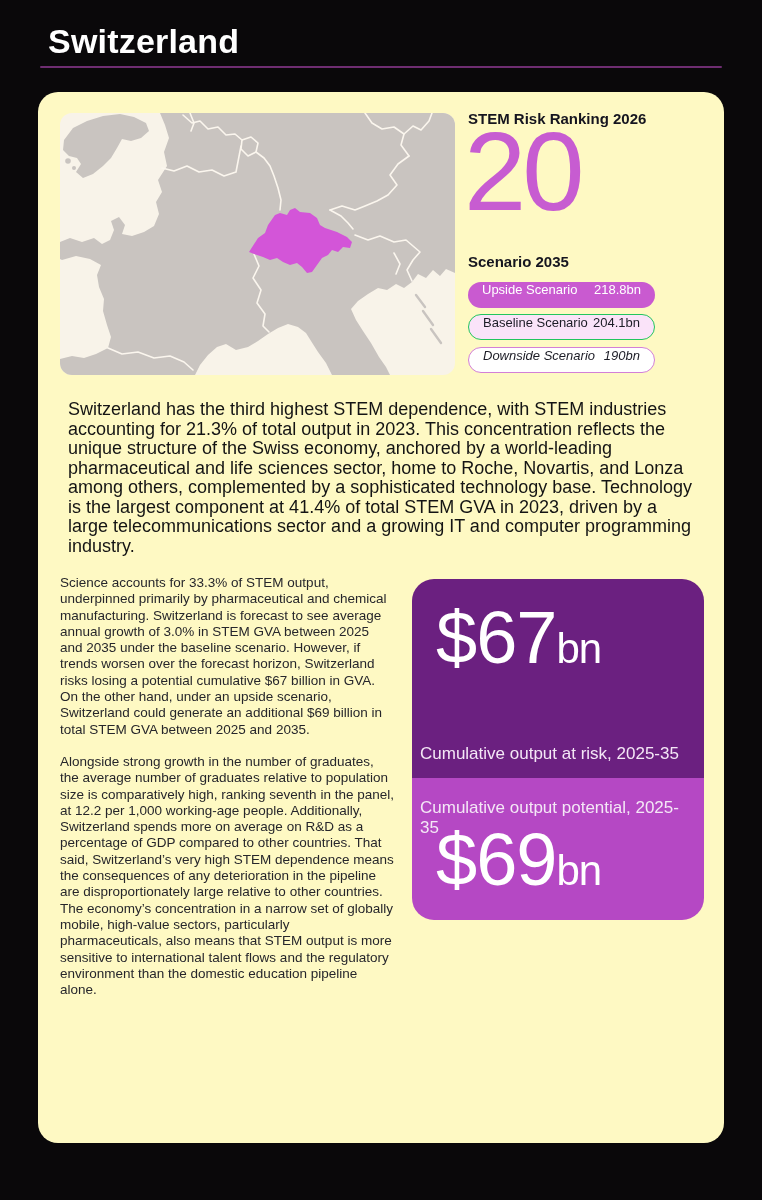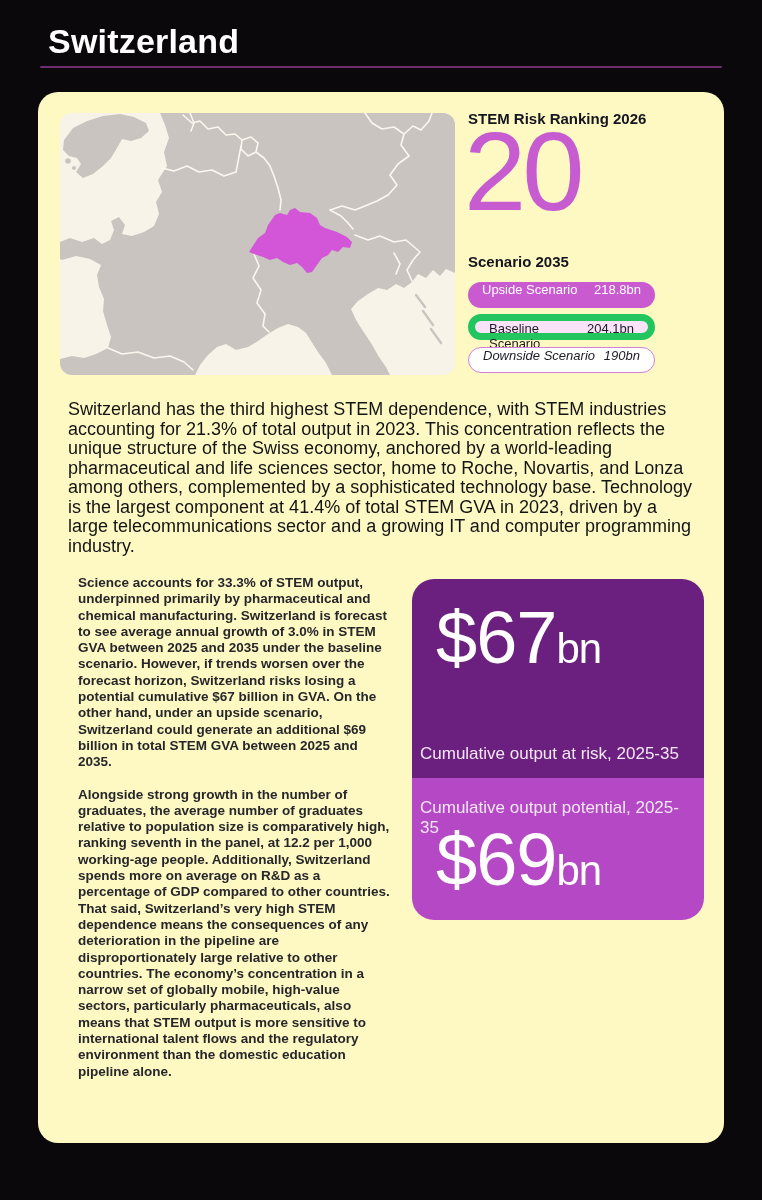--- a/index.html
+++ b/index.html
@@ -44,34 +44,34 @@
     position:absolute;left:430px;top:161px;width:240px;
     font-size:15px;font-weight:700;color:#15151f;
   }
   .pill{
     position:absolute;left:430px;width:187px;height:26px;
     border-radius:14px;display:flex;align-items:flex-start;
     justify-content:space-between;padding:0 14px;box-sizing:border-box;
     font-size:13px;font-weight:500;
   }
   .pill-0{top:190px;background:#c95ad0;color:#ffffff;}
-  .pill-1{top:222px;background:#fae3f9;border:7px solid #22c55e;color:#1c1c26;}
+  .pill-1{top:222px;background:#fae3f9;border:1px solid #22c55e;color:#1c1c26;}
   .pill-2{top:255px;background:#ffffff;border:1px solid #d37fd7;color:#1c1c26;font-style:italic;}
   
   .intro{
     position:absolute;left:22px;top:300px;width:630px;
     font-size:18px;line-height:19.5px;color:#141414;
     font-weight:400;margin:8px;
   }
   
   .body-col{
     position:absolute;left:22px;top:483px;width:334px;
     font-size:13.5px;line-height:16.3px;color:#26262b;
   }
-  .body-col p{margin:0 0 16px 18px;font-weight:bold;}
+  .body-col p{margin:0 0 16px 0;}
   .stats{
     position:absolute;left:374px;top:487px;width:292px;
   }
   .stat-box{position:relative;width:292px;box-sizing:border-box;}
   .stat-risk{height:199px;background:#6b2080;border-radius:22px 22px 0 0;}
   .stat-potential{height:142px;background:#b548c4;border-radius:0 0 22px 22px;}
   .stat-number{position:absolute;left:24px;color:#ffffff;letter-spacing:-1px;white-space:nowrap;}
   .stat-number .val{font-size:74px;font-weight:300;}
   .stat-number .unit{font-size:42px;font-weight:300;}
   .stat-risk .stat-number{top:16px;}

